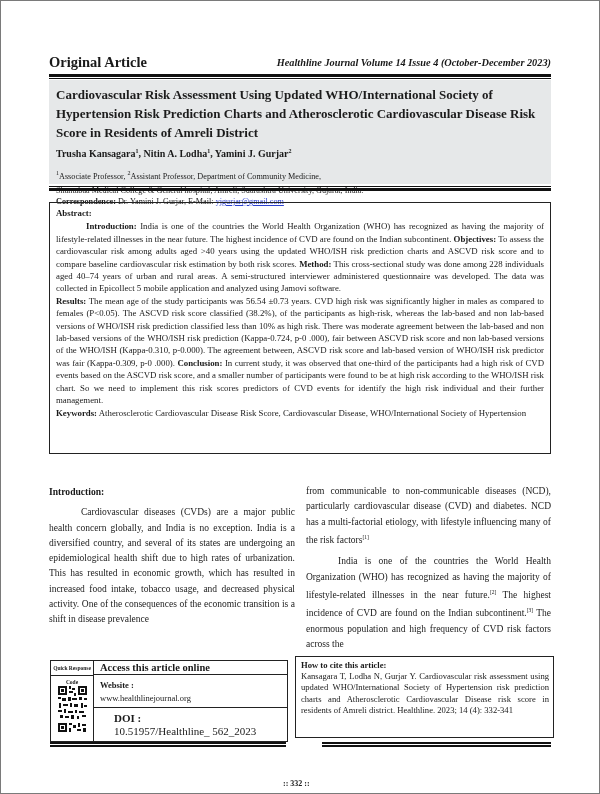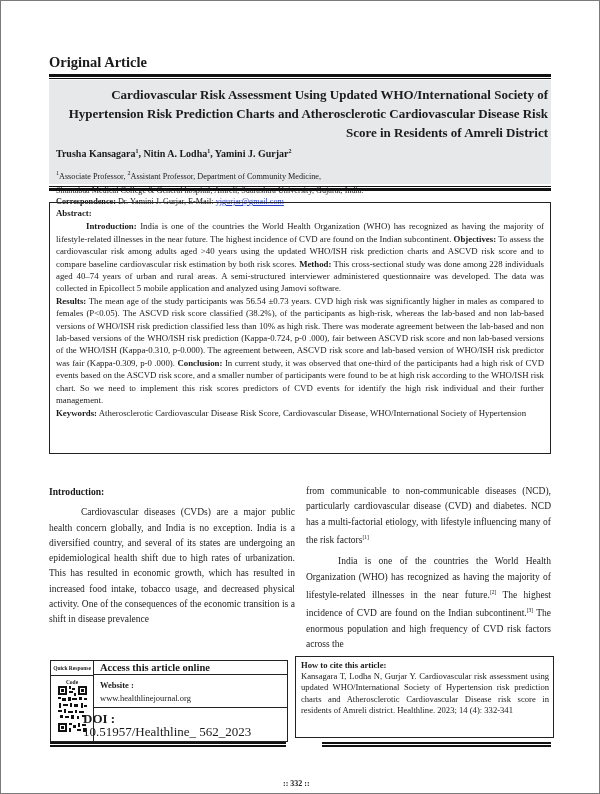--- a/index.html
+++ b/index.html
@@ -6,21 +6,21 @@
   body { width:600px; height:794px; background:#fff; position:relative; overflow:hidden;
          font-family:"Liberation Serif", "DejaVu Serif", serif; color:#1a1a1a; }
   .page { position:absolute; left:0; top:0; width:598px; height:792px; border:1px solid #7a7a7a; }
   .hdr { position:absolute; left:49px; top:54px; width:502px; height:18px; }
   .hdr .left { position:absolute; left:0; top:0; font-weight:bold; font-size:14.5px; }
   .hdr .right { position:absolute; right:0; top:3px; font-weight:bold; font-style:italic; font-size:10.3px; }
   .rule { position:absolute; left:49px; width:502px; }
   .rule .thick { height:3px; background:#111; }
   .rule .thin { height:1px; background:#111; margin-top:1px; }
   .titlebox { position:absolute; left:49px; top:80px; width:502px; height:104px; background:#e6e8e9; }
-  .title { position:absolute; left:7px; top:5px; width:492px; font-weight:bold; font-size:13px; line-height:19px; color:#1c1c1c;text-align:right; }
+  .title { position:absolute; left:7px; top:5px; width:492px; font-weight:bold; font-size:13px; line-height:19px; color:#1c1c1c; }
   .authors { position:absolute; left:7px; top:68px; font-weight:bold; font-size:10px; }
   .authors sup, .affil sup { font-size:6px; }
   .affil { position:absolute; left:7px; top:86px; font-size:8.2px; line-height:14px; }
   .corr { position:absolute; left:7px; top:117px; font-size:8.2px;text-align:right; }
   .corr b { font-weight:bold; }
   .corr .mail { color:#2a3fd0; text-decoration:underline; }
   .abstract { position:absolute; left:49px; top:202px; width:500px; height:250px; border:1px solid #222; }
   .abstract .inner { position:absolute; left:6px; top:4px; width:488px; font-size:8.8px; line-height:12.4px; text-align:justify; }
   .abstract .ahead { font-weight:bold; margin-bottom:1px; }
   .abstract p { margin:0; }
@@ -28,37 +28,38 @@
   .col { position:absolute; font-size:9.5px; line-height:15.3px; text-align:justify; }
   .col p { margin:0; }
   .col .ind { text-indent:32px; }
   .col h4 { margin:0 0 6px 0; font-size:9.6px; font-weight:bold; }
   .col sup { font-size:5.5px; }
   .qrbox { position:absolute; left:50px; top:660px; width:236px; height:80px; border:1px solid #222; }
   .qrbox .qrhead { position:absolute; left:0; top:0; width:42px; height:14px; border-right:1px solid #222; border-bottom:1px solid #222; font-size:5.5px; font-weight:bold; text-align:center; line-height:14px; }
   .qrbox .access { position:absolute; left:43px; top:0; width:193px; height:14px; border-bottom:1px solid #222; font-weight:bold; font-size:10.5px; line-height:14px; padding-left:6px; box-sizing:border-box; }
   .qrbox .qrcell { position:absolute; left:0; top:15px; width:42px; height:65px; border-right:1px solid #222; }
   .qrbox .web { position:absolute; left:43px; top:15px; width:193px; height:32px; border-bottom:1px solid #222; padding-left:6px; box-sizing:border-box; font-size:8.5px; line-height:13px; padding-top:3px; }
-  .qrbox .doi { position:absolute; left:26px; top:48px; width:193px; height:40px; padding-left:6px; box-sizing:border-box; font-size:13px; line-height:13px; padding-top:3px; }
+  .qrbox .doi { position:absolute; left:57px; top:48px; width:193px; height:40px; padding-left:6px; box-sizing:border-box; font-size:11px; line-height:13px; padding-top:3px; }
   .qrbox .lbl { font-weight:bold; }
   .cite { position:absolute; left:295px; top:656px; width:257px; height:80px; border:1px solid #222; }
   .cite .inner { position:absolute; left:5px; top:3px; width:248px; font-size:8.6px; line-height:11.2px; text-align:justify; }
   .cite .lbl { font-weight:bold; }
   .foot { position:absolute; top:743px; font-weight:bold; font-size:8px; }
   .frule { position:absolute; top:742px; height:5px; }
   .frule .a { height:2px; background:#111; }
   .frule .b { height:2px; background:#111; margin-top:1px; }
 </style>
 </head>
 <body>
 
 <div class="page"></div>
 
 <div class="hdr">
   <span class="left">Original Article</span>
+  <span class="right">Healthline Journal Volume 14 Issue 4 (October-December 2023)</span>
 </div>
 
 <div class="rule" style="top:74px;">
   <div class="thick"></div>
     <div class="thin"></div>
 </div>
 
 <div class="titlebox">
   <div class="title">Cardiovascular Risk Assessment Using Updated WHO/International Society of Hypertension Risk Prediction Charts and Atherosclerotic Cardiovascular Disease Risk Score in Residents of Amreli District</div>
   <div class="authors">

